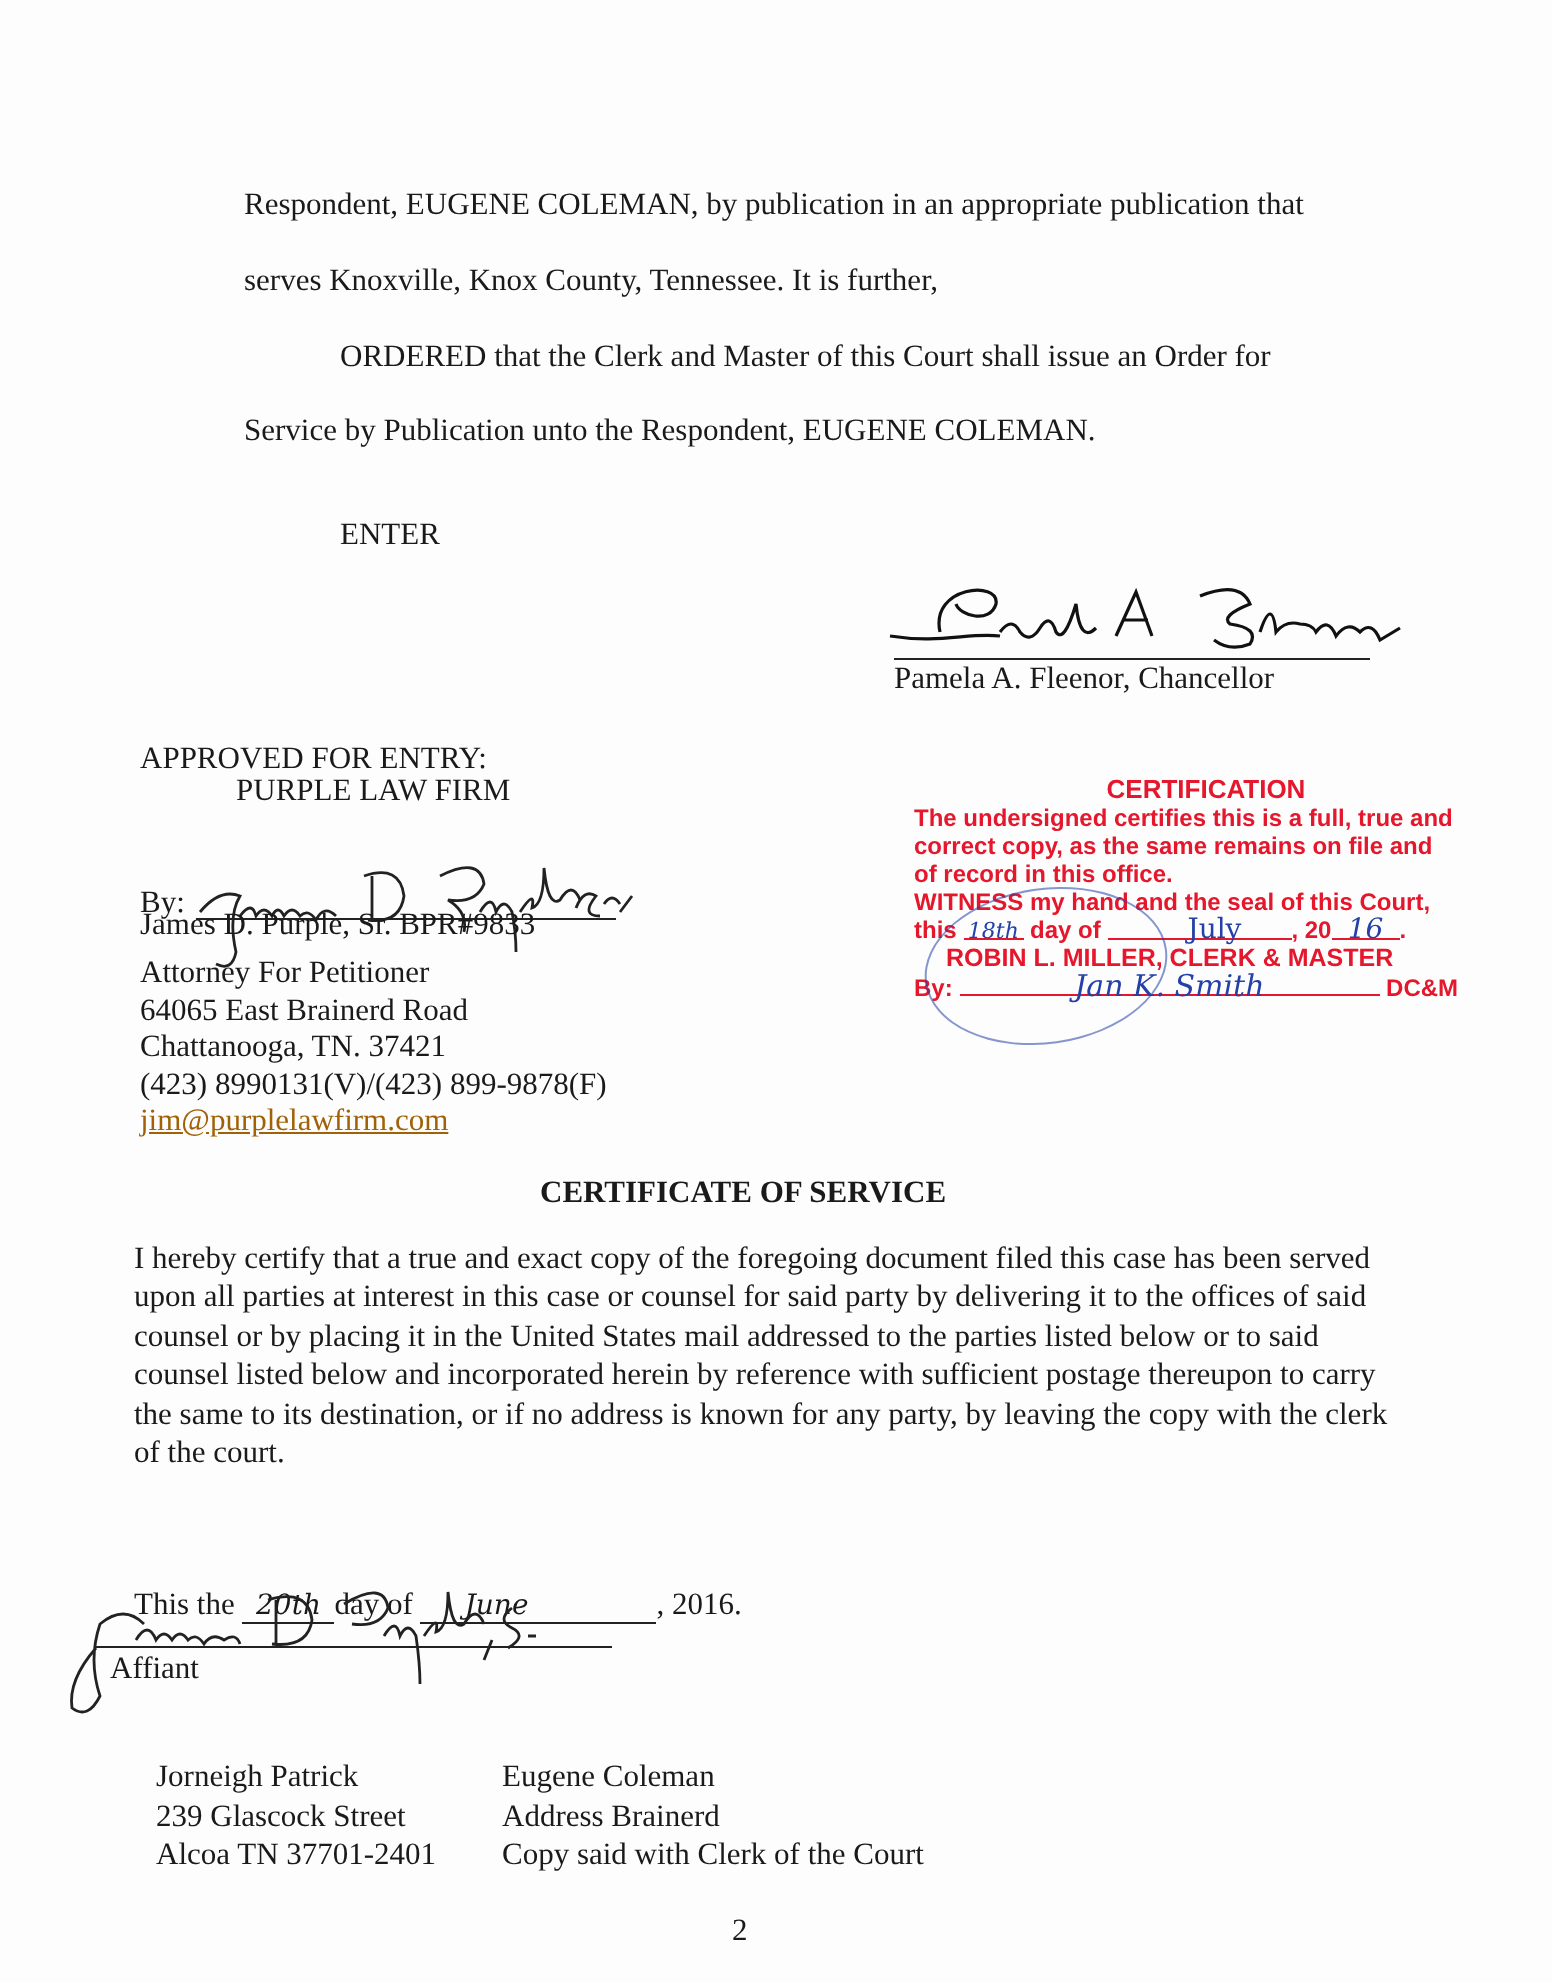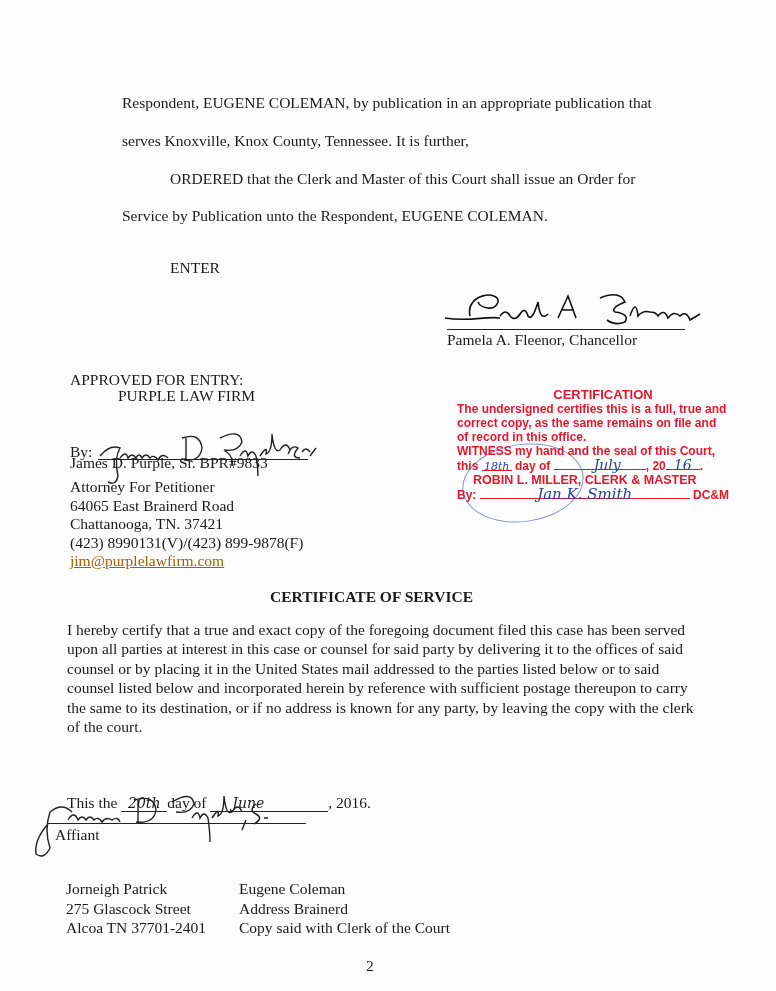--- a/index.html
+++ b/index.html
@@ -12,21 +12,21 @@
   .sig { position: absolute; font-family: "DejaVu Serif", serif; font-style: italic; }
   .sig svg { display: block; }
   .line { position: absolute; height: 1px; background: #222; }
   .stamp { position: absolute; left: 457px; top: 388px; width: 292px; color: #e5172c;
     font-family: "Liberation Sans", "DejaVu Sans", sans-serif; font-weight: bold; font-size: 12px; line-height: 14px; }
   .stamp .title { text-align: center; font-size: 13px; }
   .stamp .row { white-space: nowrap; }
   .stamp .ul { display: inline-block; border-bottom: 1.5px solid #e5172c; height: 11px; vertical-align: baseline; }
   .blue { color: #2341a8; }
   .cos-para { position: absolute; left: 67px; top: 620px; width: 640px; font-size: 15.5px; line-height: 19.4px; white-space: normal; }
-  .addr { font-size: 15.5px; line-height: 19.5px; }
+  .addr { font-size: 15.5px; line-height: 19.5px; margin-left: 12px; }
   .link { text-decoration: underline; color: #a16207; }
 </style>
 </head>
 <body>
 
 <div class="abs body-text" style="left:122px;top:94px;">Respondent, EUGENE COLEMAN, by publication in an appropriate publication that</div>
 <div class="abs body-text" style="left:122px;top:132px;">serves Knoxville, Knox County, Tennessee.  It is further,</div>
 <div class="abs body-text" style="left:170px;top:170px;">ORDERED that the Clerk and Master of this Court shall issue an Order for</div>
 <div class="abs body-text" style="left:122px;top:207px;">Service by Publication unto the Respondent, EUGENE COLEMAN.</div>
 <div class="abs body-text" style="left:170px;top:259px;">ENTER</div>
@@ -63,21 +63,21 @@
 <div class="stamp">
   <div class="title">CERTIFICATION</div>
   <div class="row">The undersigned certifies this is a full, true and</div>
   <div class="row">correct copy, as the same remains on file and</div>
   <div class="row">of record in this office.</div>
   <div class="row">WITNESS my hand and the seal of this Court,</div>
   <div class="row">
     <span>this</span>
     <span class="ul" style="width:30px;text-align:center;"><span class="blue" style="font-family:'DejaVu Serif',serif;font-style:italic;font-weight:normal;font-size:11px;margin-top:38px;">18th</span></span>
     <span>day of</span>
-    <span class="ul" style="width:92px;text-align:center;"><span class="blue" style="font-family:'DejaVu Serif',serif;font-style:italic;font-weight:normal;font-size:14px;margin-left:15px;">July</span></span><span>, 20</span><span class="ul" style="width:34px;text-align:center;"><span class="blue" style="font-family:'DejaVu Serif',serif;font-style:italic;font-weight:normal;font-size:14px;">16</span></span>.
+    <span class="ul" style="width:92px;text-align:center;"><span class="blue" style="font-family:'DejaVu Serif',serif;font-weight:normal;font-size:14px;margin-left:15px;">July</span></span><span>, 20</span><span class="ul" style="width:34px;text-align:center;"><span class="blue" style="font-family:'DejaVu Serif',serif;font-style:italic;font-weight:normal;font-size:14px;">16</span></span>.
   </div>
   <div class="row" style="padding-left:16px;font-size:12.5px;">ROBIN L. MILLER, CLERK &amp; MASTER</div>
   <div class="row">
     <span>By:</span>
     <span class="ul" style="width:210px;text-align:center;"><span class="blue" style="font-family:'DejaVu Serif',serif;font-style:italic;font-weight:normal;font-size:15px;">Jan K. Smith</span></span>
     <span>DC&amp;M</span>
   </div>
 </div>
 <div style="position:absolute;left:462px;top:444px;width:120px;height:76px;border:1.5px solid #2341a8;border-radius:50%;opacity:0.55;transform:rotate(-8deg);"></div>
 
@@ -96,21 +96,21 @@
     <path d="M102 10 q20 -6 22 10 q-2 14 -20 12 M106 10 v22" fill="none" stroke="#222" stroke-width="1.4"></path>
     <path d="M140 12 q20 -12 22 2 q-4 10 -18 8 M160 28 q6 -10 8 0 q4 -8 8 0 q2 14 2 24 M180 28 q8 -12 6 -2 q6 -2 6 -20 q2 20 8 16 q6 -10 10 0" fill="none" stroke="#222" stroke-width="1.4"></path>
     <path d="M214 30 l-4 10 M224 14 q-8 6 0 10 q8 4 -2 10 M232 28 l4 0" fill="none" stroke="#222" stroke-width="1.4"></path>
   </svg>
 </div>
 <div class="line" style="left:48px;top:823px;width:258px;"></div>
 <div class="abs body-text" style="left:55px;top:826px;">Affiant</div>
 
 <div class="abs addr" style="left:66px;top:879px;">
   <div>Jorneigh Patrick</div>
-  <div>275 Glascock Street</div>
+  <div>239 Glascock Street</div>
   <div>Alcoa TN 37701-2401</div>
 </div>
 <div class="abs addr" style="left:239px;top:879px;">
   <div>Eugene Coleman</div>
   <div>Address Brainerd</div>
   <div>Copy said with Clerk of the Court</div>
 </div>
 
 <div class="abs body-text" style="left:366px;top:957px;">2</div>
 

